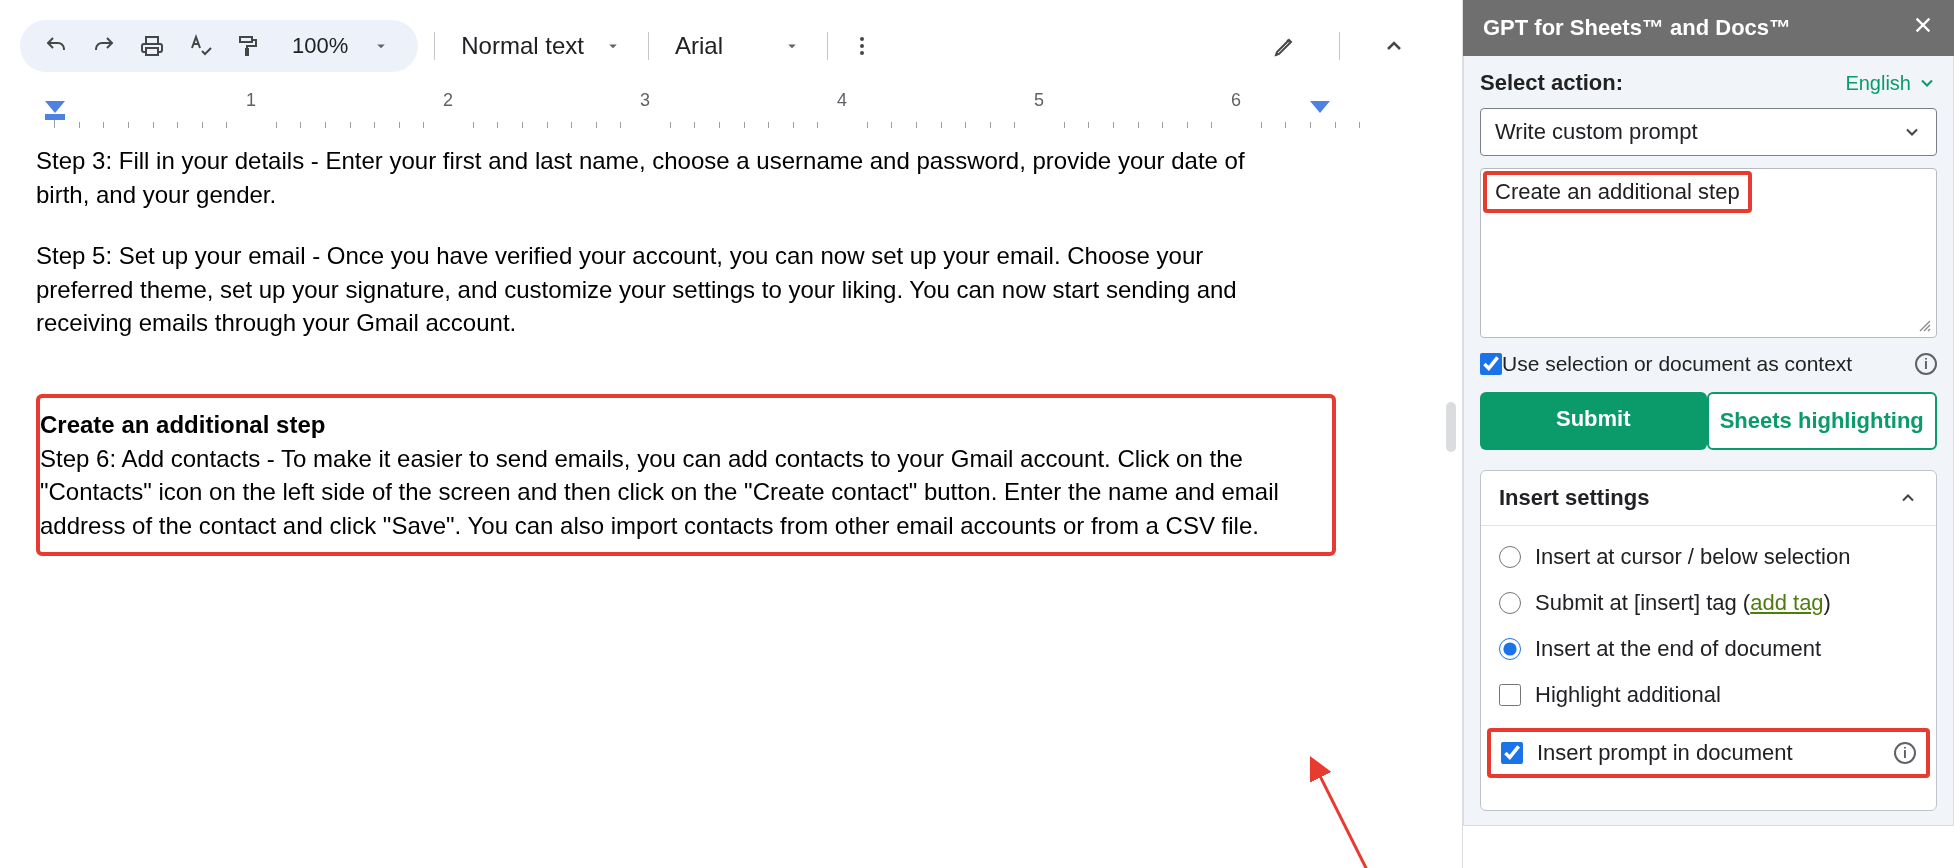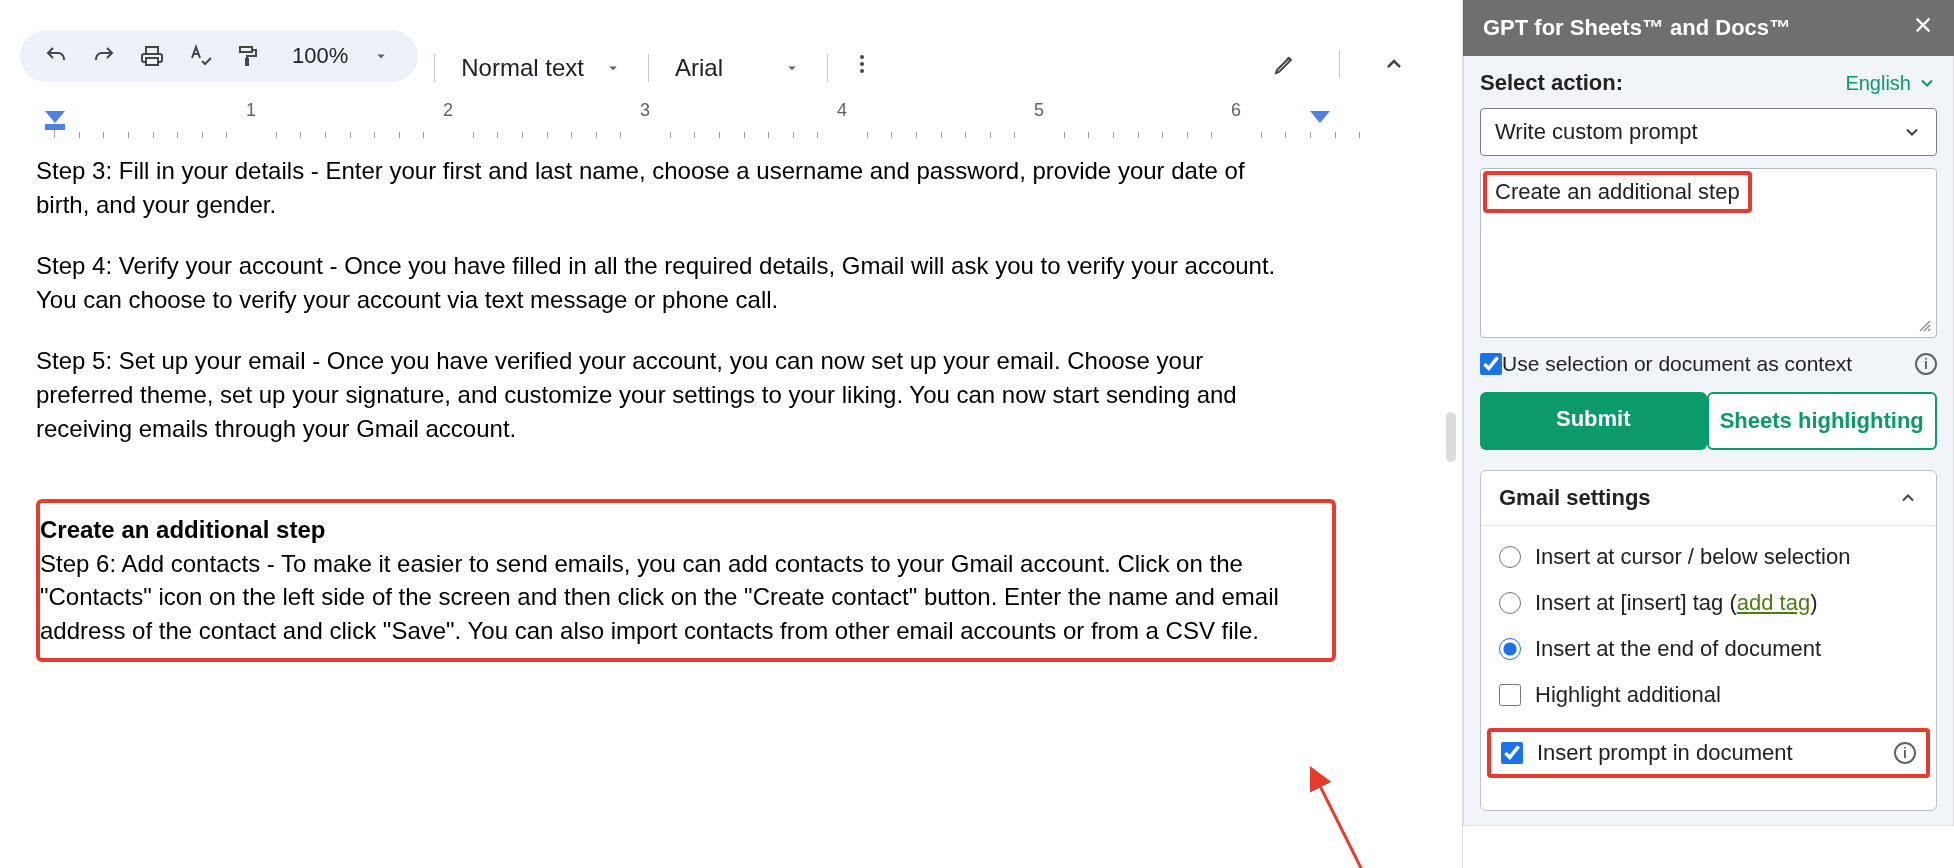--- a/index.html
+++ b/index.html
@@ -2,21 +2,21 @@
 <html><head>
 <meta charset="utf-8">
 <style>
   * { box-sizing: border-box; margin: 0; padding: 0; }
   body { font-family: Arial, "Helvetica Neue", Helvetica, sans-serif; font-size: 16px; color: #202124; background: #fff; overflow: hidden; }
   .app { display: flex; width: 1954px; height: 868px; }
   .main { flex: 1; display: flex; flex-direction: column; position: relative; }
   .sidebar { width: 492px; background: #fff; border-left: 1px solid #dadce0; display: flex; flex-direction: column; }
 
   
-  .toolbar { display: flex; align-items: flex-end; padding: 30px 20px 16px 20px; gap: 10px; }
+  .toolbar { display: flex; align-items: center; padding: 20px 20px 16px 20px; gap: 10px; }
   .tool-group { display: flex; align-items: center; background: #edf2fa; border-radius: 28px; padding: 8px 18px; gap: 12px; }
   .tool-btn { width: 36px; height: 36px; display: flex; align-items: center; justify-content: center; color: #444746; cursor: pointer; border-radius: 6px; }
   .tool-btn svg { width: 24px; height: 24px; }
   .tool-sep { width: 1px; height: 28px; background: #c7c7c7; margin: 0 6px; }
   .zoom-label { font-size: 22px; color: #202124; padding: 0 4px; }
   .drop-icon { width: 18px; height: 18px; color: #5f6368; }
   .font-drop { display: flex; align-items: center; gap: 20px; font-size: 24px; color: #202124; padding-left: 10px; padding-right: 10px; }
   .right-tools { margin-left: auto; display: flex; align-items: center; gap: 30px; padding-right: 30px; }
 
   
@@ -226,21 +226,20 @@
       <div class="indent-right">
         <svg viewBox="0 0 20 22">
             <path d="M0 0h20L10 12z" fill="#4f81e5"></path>
           </svg>
       </div>
     </div>
 
     <div class="doc-scroll">
       <div class="doc-page">
         <p>Step 3: Fill in your details - Enter your first and last name, choose a username and password, provide your date of birth, and your gender.</p>
-        <p>Step 4: Verify your account - Once you have filled in all the required details, Gmail will ask you to verify your account. You can choose to verify your account via text message or phone call.</p>
         <p>Step 5: Set up your email - Once you have verified your account, you can now set up your email. Choose your preferred theme, set up your signature, and customize your settings to your liking. You can now start sending and receiving emails through your Gmail account.</p>
         <div class="highlight-box">
           <div><span class="hb-title">Create an additional step</span></div>
           <div>Step 6: Add contacts - To make it easier to send emails, you can add contacts to your Gmail account. Click on the "Contacts" icon on the left side of the screen and then click on the "Create contact" button. Enter the name and email address of the contact and click "Save". You can also import contacts from other email accounts or from a CSV file.</div>
         </div>
       </div>
       <div class="scroll-ind"></div>
 
       <svg class="arrow-svg" width="1370" height="868">
         <defs>
@@ -295,33 +294,33 @@
         <span class="info-icon">i</span>
       </div>
 
       <div class="btn-row">
         <div class="btn btn-primary">Submit</div>
         <div class="btn btn-outline">Sheets highlighting</div>
       </div>
 
       <div class="insert-box">
         <div class="insert-header">
-          <span>Gmail settings</span>
+          <span>Insert settings</span>
           <svg class="chev" viewBox="0 0 24 24">
               <path fill="none" stroke="#444" stroke-width="2.5" d="M6 15l6-6 6 6"></path>
             </svg>
         </div>
         <div class="insert-list">
           <label class="radio-row">
             <input type="radio" name="ins" style="">
             <span>Insert at cursor / below selection</span>
           </label>
           <label class="radio-row">
             <input type="radio" name="ins" style="">
-            <span><span>Insert at [insert] tag (</span><span class="link-text">add tag</span><span>)</span></span>
+            <span><span>Submit at [insert] tag (</span><span class="link-text">add tag</span><span>)</span></span>
           </label>
           <label class="radio-row">
             <input type="radio" name="ins" checked="" style="">
             <span>Insert at the end of document</span>
           </label>
           <label class="ilist-check-row">
             <input type="checkbox" style="">
             <span>Highlight additional</span>
           </label>
           <label class="ilist-check-row boxed">

